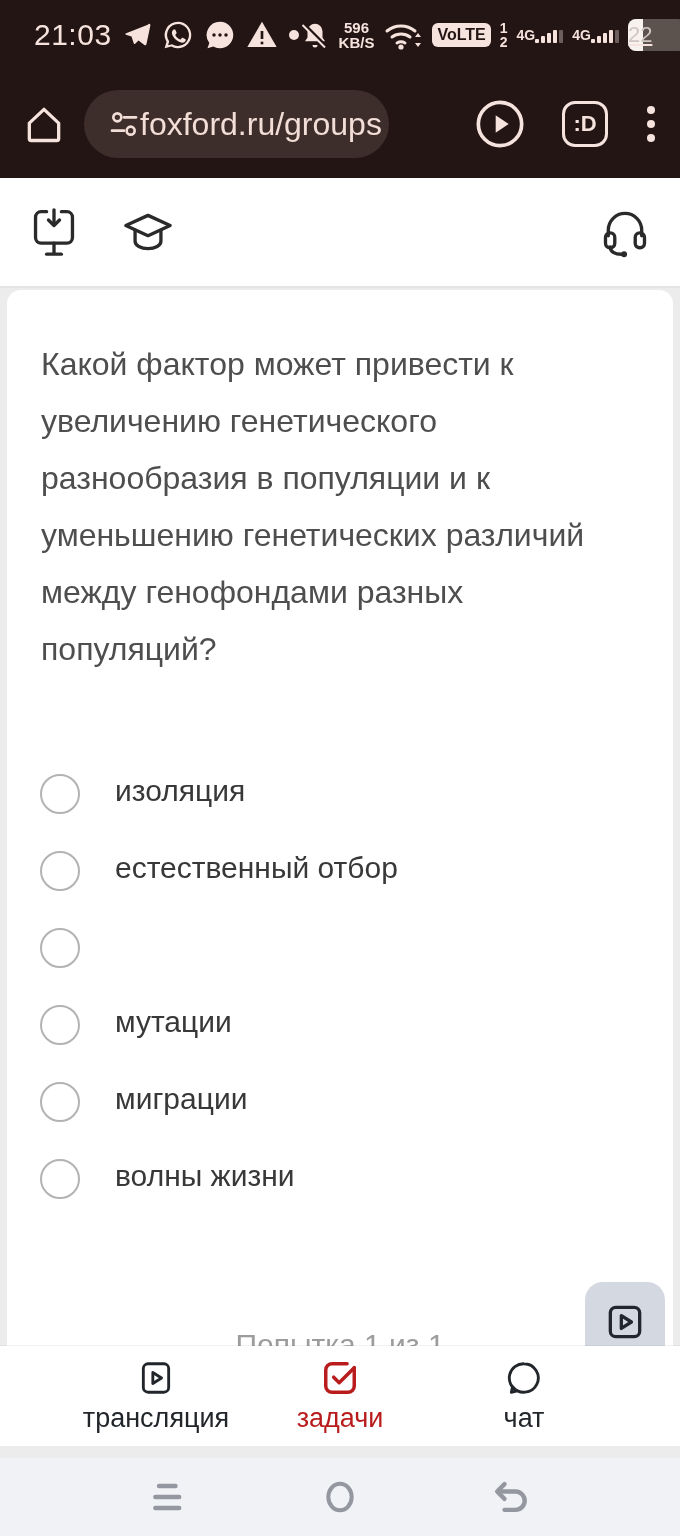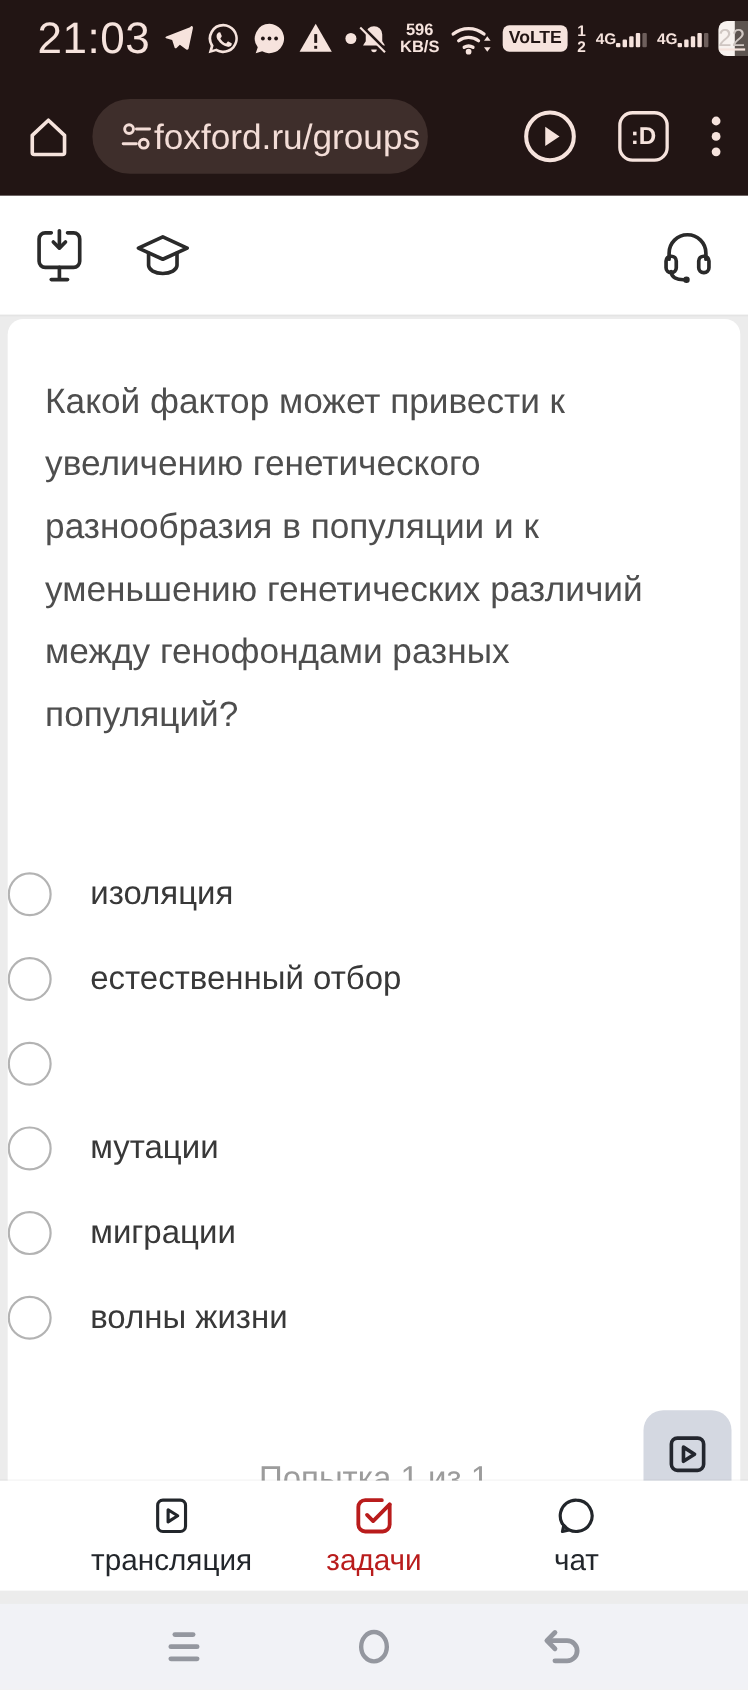--- a/index.html
+++ b/index.html
@@ -3,21 +3,21 @@
 <meta charset="utf-8">
 <style>
   * { margin:0; padding:0; box-sizing:border-box; }
   html,body { width:680px; height:1536px; }
   body { font-family:"Liberation Sans","DejaVu Sans",sans-serif; position:relative; background:#ececec; overflow:hidden; }
 
   
   .status-bar{ position:absolute; top:0; left:0; width:680px; height:70px; background:#221514; color:#f6e3dd;
     display:flex; align-items:center; justify-content:space-between; padding:0 14px 0 34px; }
   .sb-left{ display:flex; align-items:center; gap:10px; }
-  .sb-time{ font-size:40px; letter-spacing:.5px; }
+  .sb-time{ font-size:30px; letter-spacing:.5px; }
   .sb-right{ display:flex; align-items:center; gap:9px; }
   .sb-mini{ font-size:15px; line-height:15px; font-weight:bold; text-align:center; }
   .volte-badge{ background:#f6e3dd; color:#221514; font-size:16px; font-weight:bold; border-radius:6px; padding:3px 5px; }
   .sim-stack{ font-size:14px; line-height:14px; font-weight:bold; }
   .net-cell{ display:flex; flex-direction:row; align-items:center; }
   .net-label{ font-size:14px; font-weight:bold; line-height:13px; }
   .bars{ display:flex; align-items:flex-end; gap:2px; height:14px; margin-top:2px; }
   .bars i{ width:4px; background:#f6e3dd; border-radius:1px; display:block; }
   .bars i.dim{ background:#6e5f5c; }
   .battery{ position:relative; width:58px; height:32px; background:#5c534f; border-radius:8px; overflow:hidden;
@@ -41,21 +41,21 @@
     border-bottom:2px solid #e4e4e4; display:flex; align-items:center; padding:0 30px; color:#2a2a2a; }
   .app-toolbar .left-icons{ display:flex; align-items:center; gap:44px; }
   .app-toolbar .spacer{ flex:1; }
 
   
   .content{ position:absolute; top:290px; left:0; width:680px; height:1068px; background:#ececec; }
   .card{ position:absolute; left:7px; right:7px; top:0; bottom:0; background:#ffffff;
     border-radius:14px 14px 0 0; overflow:hidden; }
   .question{ margin:46px 34px 0 34px; max-width:545px; font-size:32px; line-height:57px; color:#4e4e4e; }
   .options{ margin:96px 0 0 0; }
-  .option{ display:flex; align-items:center; height:77px; }
+  .option{ display:flex; align-items:flex-start; height:77px; padding-left:33px; }
   .radio{ width:40px; height:40px; border:2px solid #b3b3b3; border-radius:50%; background:#fff; flex:none; }
   .option-label{ margin-left:35px; font-size:30px; color:#383838; }
   .attempt{ position:absolute; left:0; right:0; top:1038px; text-align:center; font-size:30px; color:#9c9c9c; }
   .float-btn{ position:absolute; right:8px; bottom:-10px; width:80px; height:86px; background:#d4d8e1;
     border-radius:18px; display:flex; align-items:flex-start; justify-content:center; padding-top:18px; color:#23262e; }
 
   
   .tab-bar{ position:absolute; top:1346px; left:0; width:680px; height:100px; background:#ffffff;
     box-shadow:0 -1px 0 rgba(0,0,0,.05); display:flex; justify-content:center; gap:34px; align-items:center; }
   .tab{ width:150px; display:flex; flex-direction:column; align-items:center; gap:6px; color:#22262b; }

